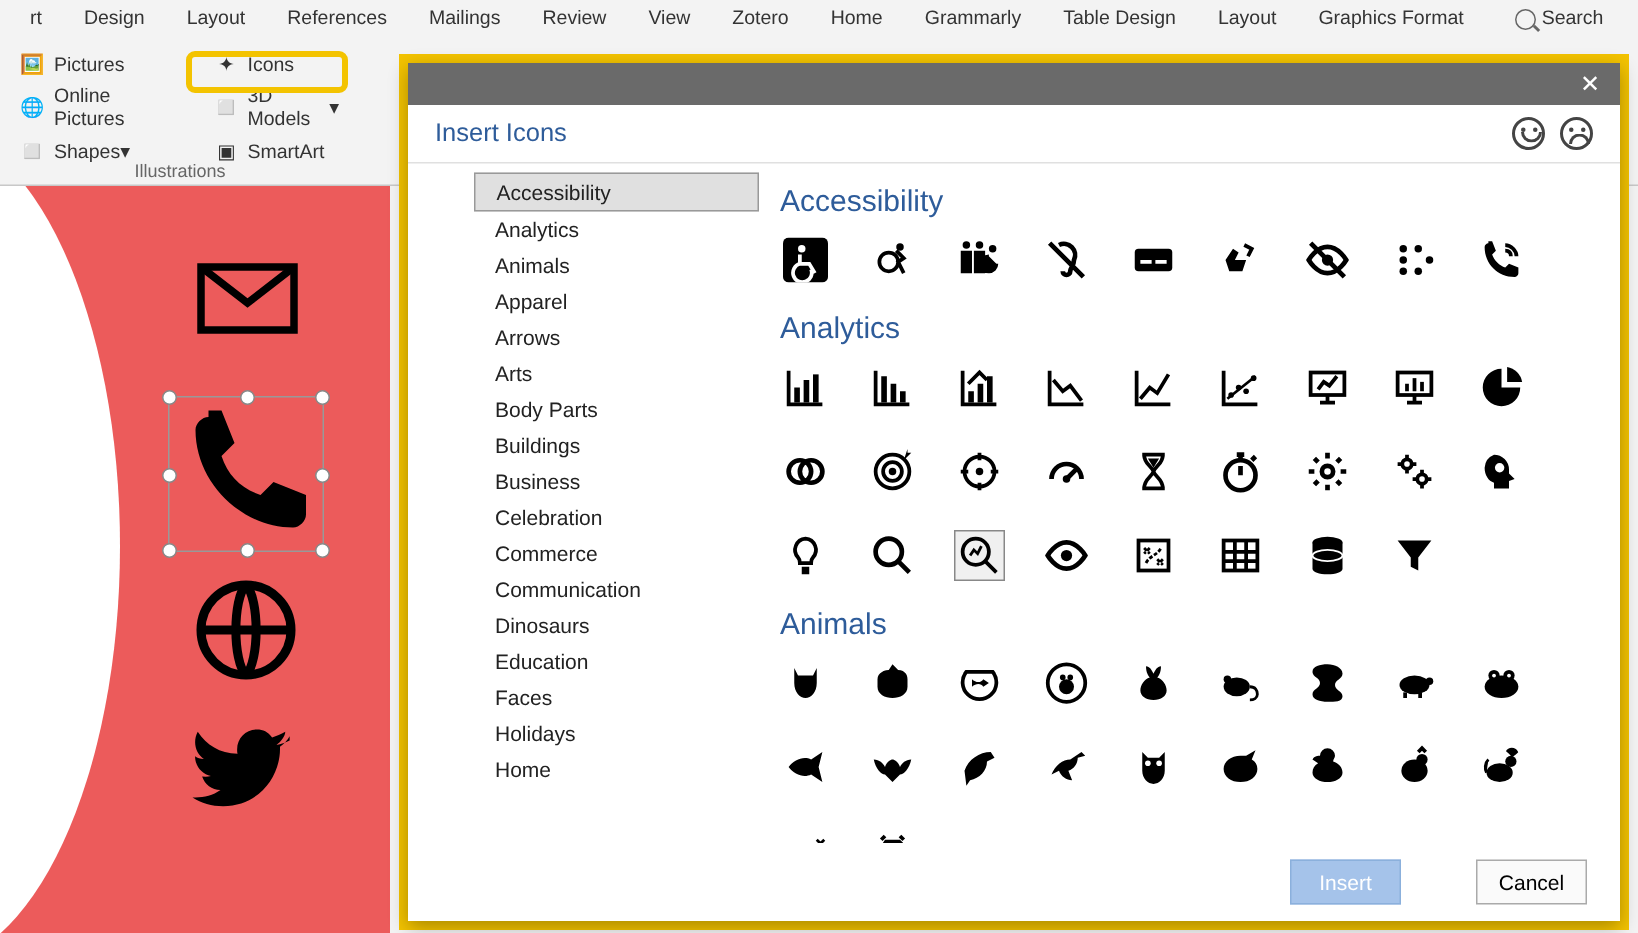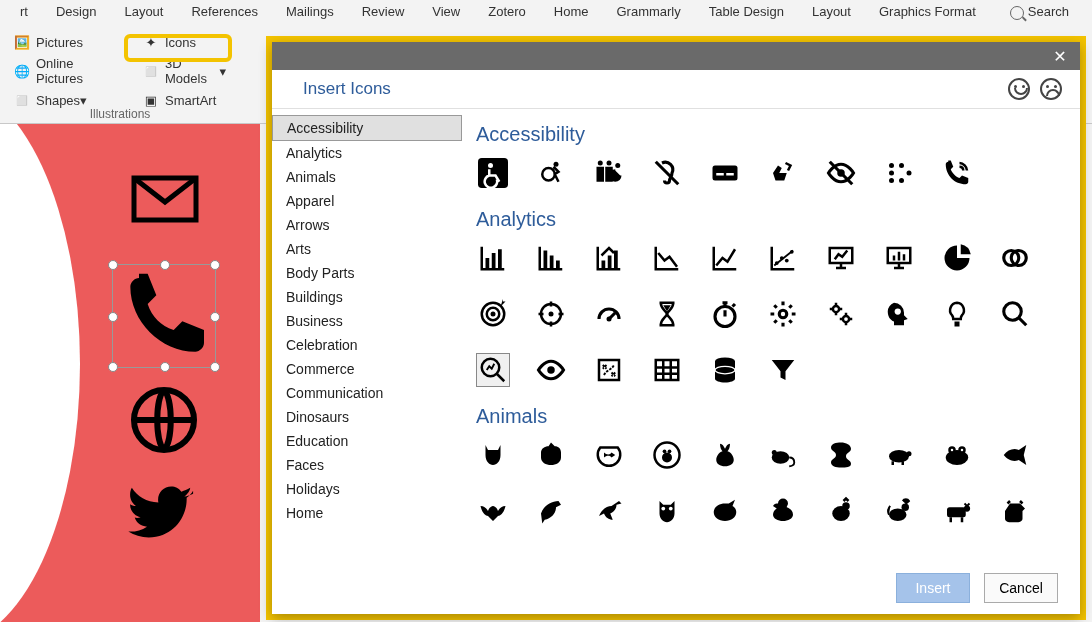--- a/index.html
+++ b/index.html
@@ -24,42 +24,42 @@
   .white-arc { position:absolute; left:-180px; top:-40px; width:260px; height:560px; background:#fff; border-radius:50%;}
   .docicon { position: absolute; color: #000; }
   .sel { border:1px solid #999; }
   .handle { position:absolute; width:10px; height:10px; background:#fff; border:1px solid #888; border-radius:50%;}
 
   .dialog-callout { position: absolute; border: 6px solid #f3c300; }
   .dialog { position: absolute; background: #fff; box-shadow: 0 4px 12px rgba(0,0,0,0.3); display:flex; flex-direction:column;}
   .dlg-titlebar { height: 28px; background: #6a6a6a; display: flex; align-items: center; justify-content: flex-end; }
   .dlg-close { width: 40px; height: 28px; color: #fff; display:flex; align-items:center; justify-content:center; font-size:16px; cursor:pointer;}
   .dlg-header { display:flex; align-items:center; padding: 8px 18px; border-bottom:1px solid #e0e0e0;}
-  .dlg-title { font-size: 17px; color: #2e5c9a; flex:1;margin-left:13px;}
+  .dlg-title { font-size: 17px; color: #2e5c9a; flex:1;}
   .face { width:22px; height:22px; border:2px solid #444; border-radius:50%; margin-left:10px; position:relative; cursor:pointer;}
   .face::before, .face::after { content:""; position:absolute; background:#444; }
   .face.smile::before { width:3px; height:3px; border-radius:50%; top:5px; left:4px; box-shadow:8px 0 0 #444;}
   .face.smile::after { width:10px; height:5px; border:2px solid #444; border-top:none; border-radius:0 0 10px 10px; bottom:3px; left:4px; background:none;}
   .face.frown::before { width:3px; height:3px; border-radius:50%; top:5px; left:4px; box-shadow:8px 0 0 #444;}
   .face.frown::after { width:10px; height:5px; border:2px solid #444; border-bottom:none; border-radius:10px 10px 0 0; bottom:2px; left:4px; background:none;}
 
-  .dlg-body { flex:1; display:flex; overflow:hidden;}
+  .dlg-body { flex:1; display:flex; overflow:hidden;padding-left:44px;}
   .cat-list { width: 190px; border-right: 0; padding: 6px 0; overflow-y:auto;}
   .cat-item { padding: 4px 14px; font-size: 14px; color: #222; cursor:pointer;}
   .cat-item.sel { background: #e0e0e0; }
 
   .icon-pane { flex:1; padding: 8px 10px 0 10px; overflow-y:auto;}
   .sect-title { font-size: 20px; color: #2e5c9a; margin: 6px 0 10px 4px; font-weight:400;}
   .icon-grid { display:flex; flex-wrap: wrap; gap: 22px 24px; margin-bottom: 18px; padding-left:4px;}
   .icon-cell { width: 34px; height: 34px; display:flex; align-items:center; justify-content:center; cursor:pointer;}
   .icon-cell.selbox { border:1px solid #888; background:#f0f0f0;}
   .icon-cell svg { width: 30px; height: 30px; }
 
   .dlg-footer { height: 52px; display:flex; align-items:center; justify-content:flex-end; padding: 0 22px; gap:14px;}
-  .dlg-btn { min-width: 74px; height: 30px; font-size: 14px; border:1px solid #aaa; background:#fafafa; cursor:pointer; padding:0 14px;}
+  .dlg-btn { min-width: 74px; height: 30px; font-size: 14px; border:1px solid #aaa; background:#fafafa; cursor:pointer; padding:0 14px;margin-left:36px;}
   .dlg-btn.primary { background:#a5c3ea; color:#fff; border-color:#8bb0dc;}
 </style>
 </head>
 <body>
 
 <div class="menubar">
   <span class="m">rt</span>
   <span class="m">Design</span>
   <span class="m">Layout</span>
   <span class="m">References</span>

